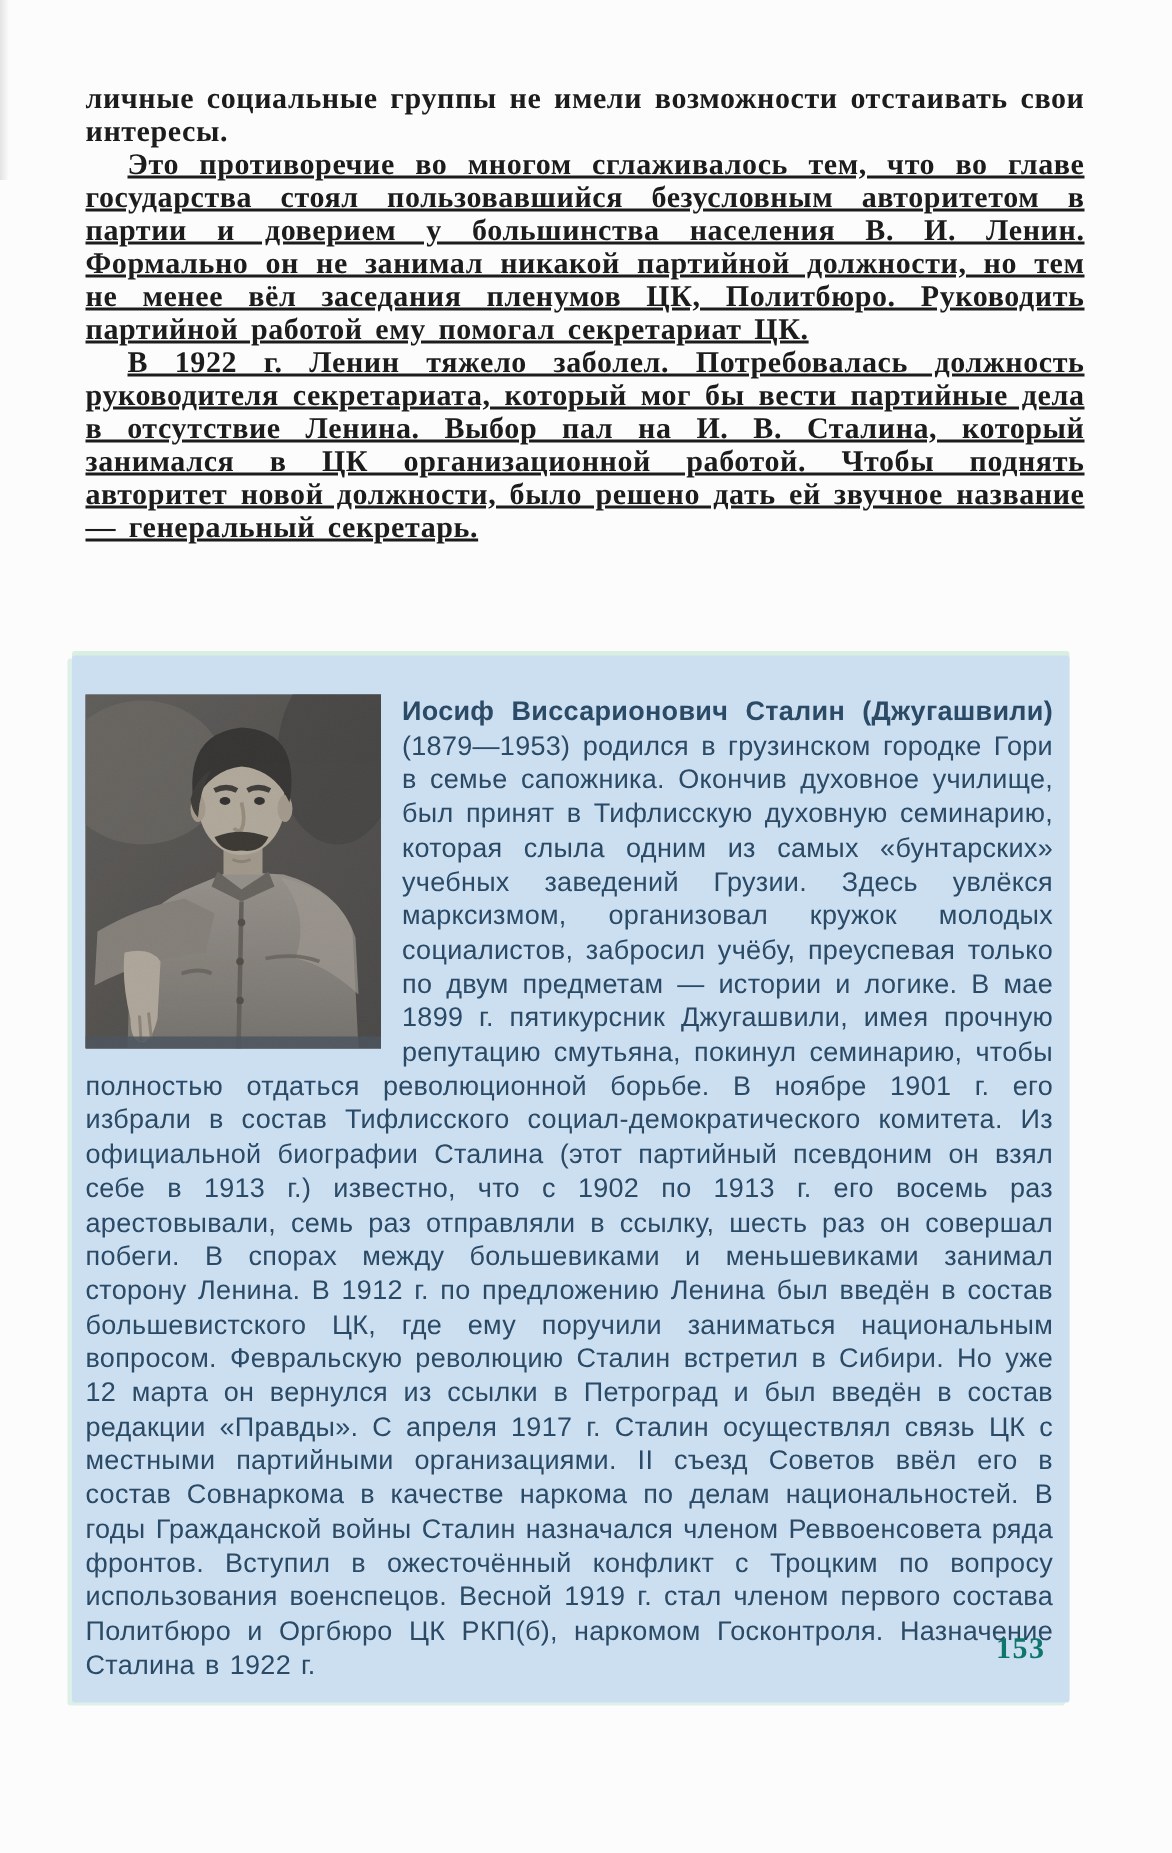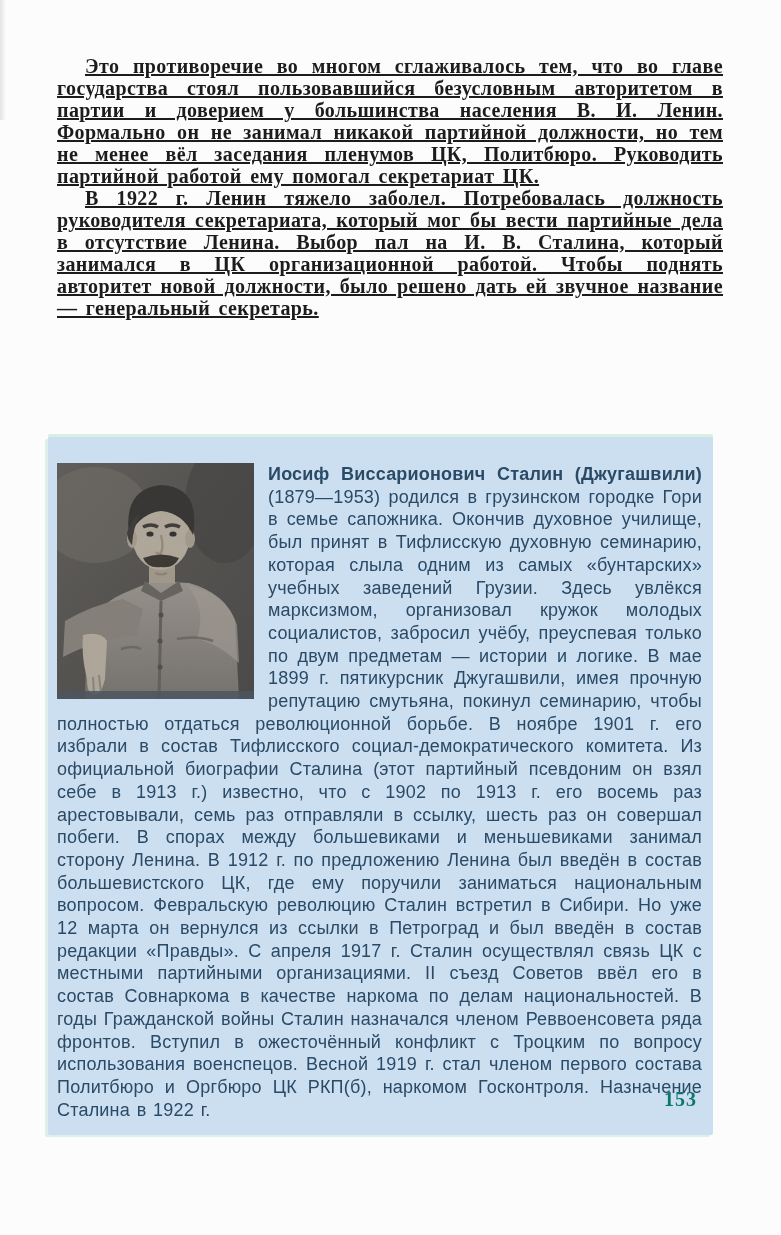--- a/index.html
+++ b/index.html
@@ -66,20 +66,21 @@
   }
 </style>
 </head>
 <body>
 
 <div class="page">
 
   <div class="scan-edge"></div>
 
   <div class="main-text">
+    <p class="para">личные социальные группы не имели возможности отстаивать свои интересы.</p>
     <p class="para indent">Это противоречие во многом сглаживалось тем, что во главе государства стоял пользовавшийся безусловным авторитетом в партии и доверием у большинства населения В. И. Ленин. Формально он не занимал никакой партийной должности, но тем не менее вёл заседания пленумов ЦК, Политбюро. Руководить партийной работой ему помогал секретариат ЦК.</p>
     <p class="para indent">В 1922 г. Ленин тяжело заболел. Потребовалась должность руководителя секретариата, который мог бы вести партийные дела в отсутствие Ленина. Выбор пал на И. В. Сталина, который занимался в ЦК организационной работой. Чтобы поднять авторитет новой должности, было решено дать ей звучное название — генеральный секретарь.</p>
   </div>
 
   <div class="bio-box">
     <div class="photo-frame">
       <svg width="197" height="236" viewBox="0 0 197 236" xmlns="http://www.w3.org/2000/svg">
         <defs>
           <linearGradient id="pbg" x1="0" y1="0" x2="1" y2="1">
             <stop offset="0" stop-color="#565350"></stop>

